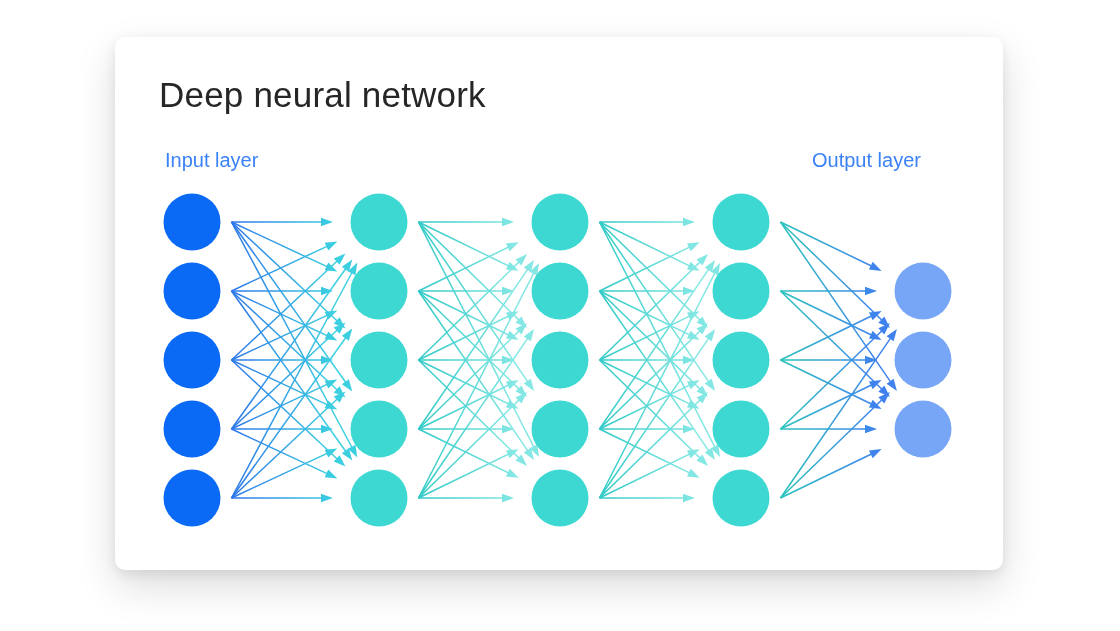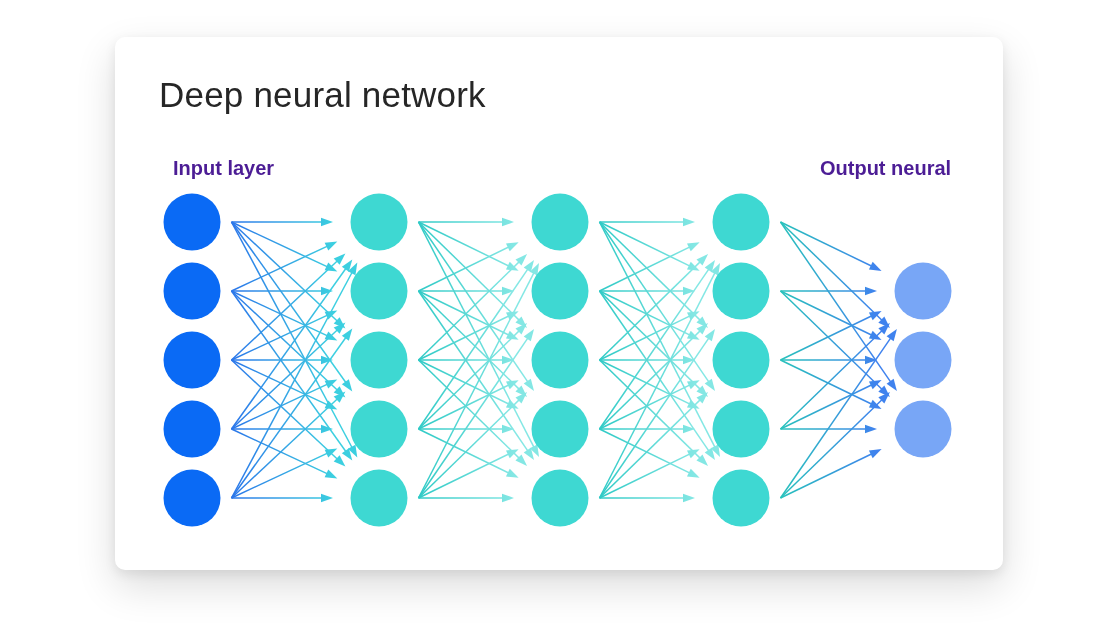--- a/index.html
+++ b/index.html
@@ -31,45 +31,45 @@
     margin: 0;
     font-size: 35px;
     font-weight: 400;
     letter-spacing: 0.2px;
     color: #262626;
     white-space: nowrap;
   }
   .layer-label {
     position: absolute;
     top: 112px;
-    margin: 8px;
+    margin: 0;
     font-size: 20px;
-    font-weight: 700;
-    color: #4c1d95;
+    font-weight: 400;
+    color: #3b82f6;
     white-space: nowrap;
   }
   .layer-label.input  { left: 50px; }
   .layer-label.hidden { left: 325px; }
   .layer-label.output { left: 697px; }
   #net-svg {
     position: absolute;
     left: 0;
     top: 0;
     width: 1120px;
     height: 631px;
     pointer-events: none;
   }
 </style>
 </head>
 <body>
 
 <div class="card">
   <h1 class="title">Deep neural network</h1>
   <p class="layer-label input">Input layer</p>
-  <p class="layer-label output">Output neural</p>
+  <p class="layer-label output">Output layer</p>
 </div>
 
 <svg id="net-svg" viewBox="0 0 1120 631">
     <defs>
       <linearGradient id="grad0" gradientUnits="userSpaceOnUse" x1="231.5" y1="0" x2="333" y2="0">
         <stop offset="0" stop-color="#2b76ea"></stop>
         <stop offset="1" stop-color="#3ccfe0"></stop>
       </linearGradient>
       <linearGradient id="grad1" gradientUnits="userSpaceOnUse" x1="418.5" y1="0" x2="514" y2="0">
         <stop offset="0" stop-color="#2fcac6"></stop>

